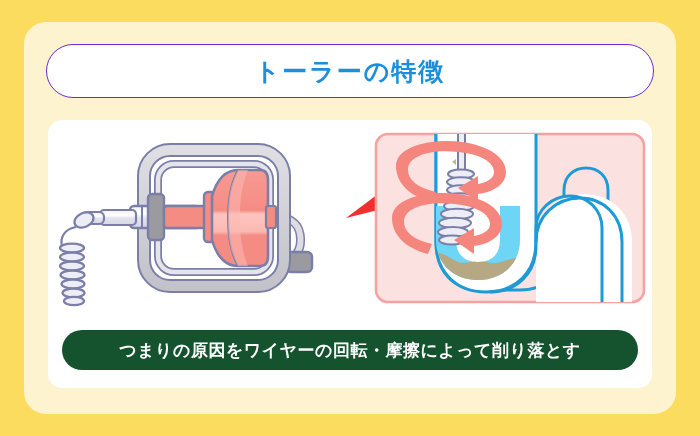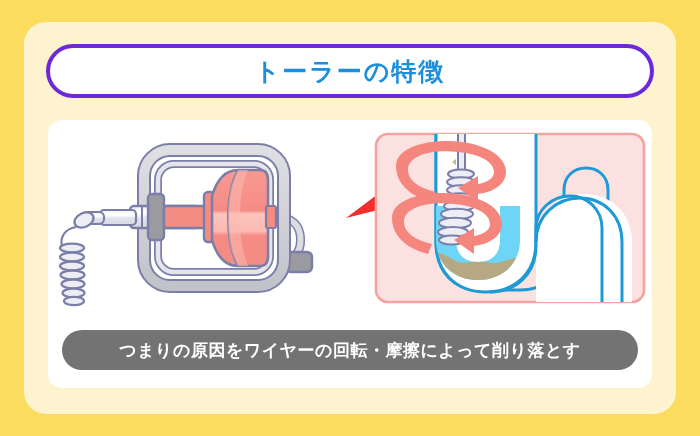--- a/index.html
+++ b/index.html
@@ -32,21 +32,21 @@
     box-sizing: border-box;
   }
   
   .title-pill {
     position: absolute;
     left: 46px;
     top: 44px;
     width: 608px;
     height: 54px;
     background: #FFFFFF;
-    border: 4px solid #6d28d9;
+    border: 1px solid #6d28d9;
     border-radius: 30px;
     box-sizing: border-box;
     display: flex;
     align-items: center;
     justify-content: center;
   }
   .title-text {
     color: #1B8FDB;
     font-size: 25px;
     font-weight: bold;
@@ -94,21 +94,21 @@
     width: 272px;
     height: 172px;
   }
   
   .caption-pill {
     position: absolute;
     left: 14px;
     top: 210px;
     width: 576px;
     height: 40px;
-    background: #737373;
+    background: #14532d;
     border-radius: 20px;
     box-sizing: border-box;
     display: flex;
     align-items: center;
     justify-content: center;
   }
   .caption-text {
     color: #FFFFFF;
     font-size: 17px;
     font-weight: bold;

